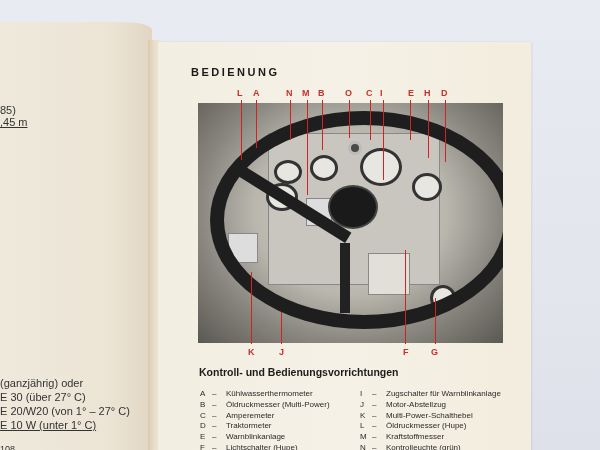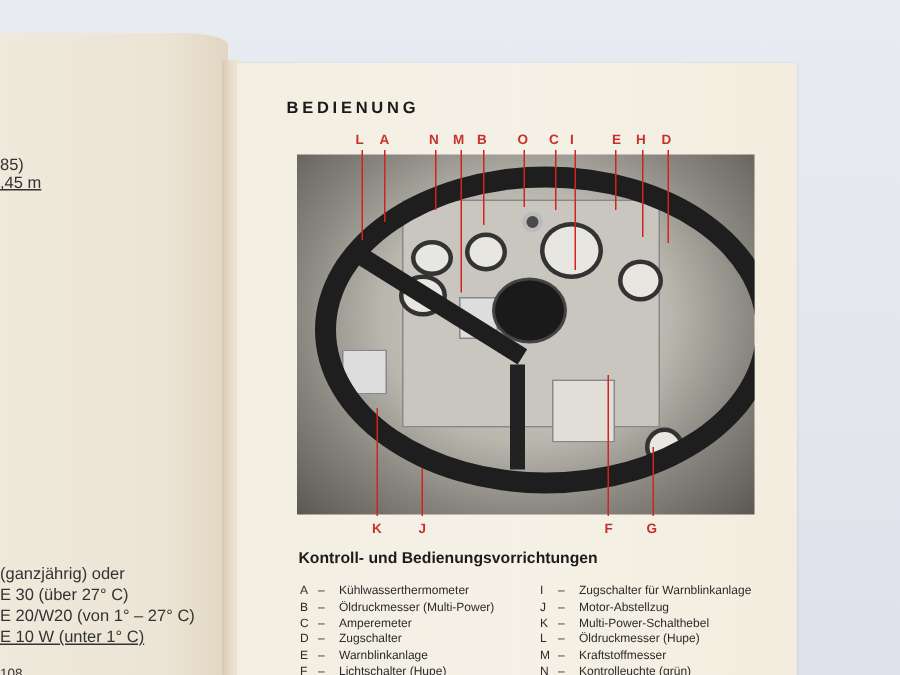--- a/index.html
+++ b/index.html
@@ -142,21 +142,21 @@
       <span>Öldruckmesser (Multi-Power)</span>
     </div>
   <div class="legend-row">
       <span class="k">C</span>
       <span class="d">–</span>
       <span>Amperemeter</span>
     </div>
   <div class="legend-row">
       <span class="k">D</span>
       <span class="d">–</span>
-      <span>Zugschalter</span>
+      <span>Traktormeter</span>
     </div>
   <div class="legend-row">
       <span class="k">E</span>
       <span class="d">–</span>
       <span>Warnblinkanlage</span>
     </div>
   <div class="legend-row">
       <span class="k">F</span>
       <span class="d">–</span>
       <span>Lichtschalter (Hupe)</span>

